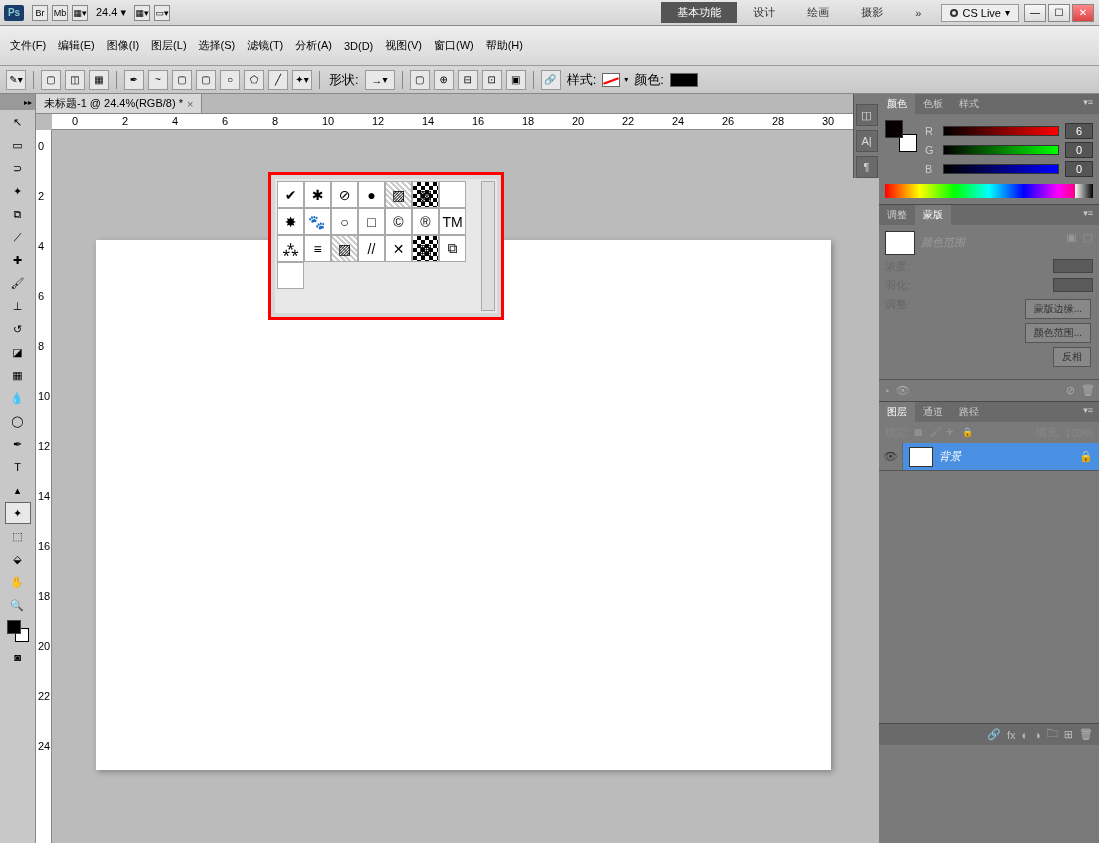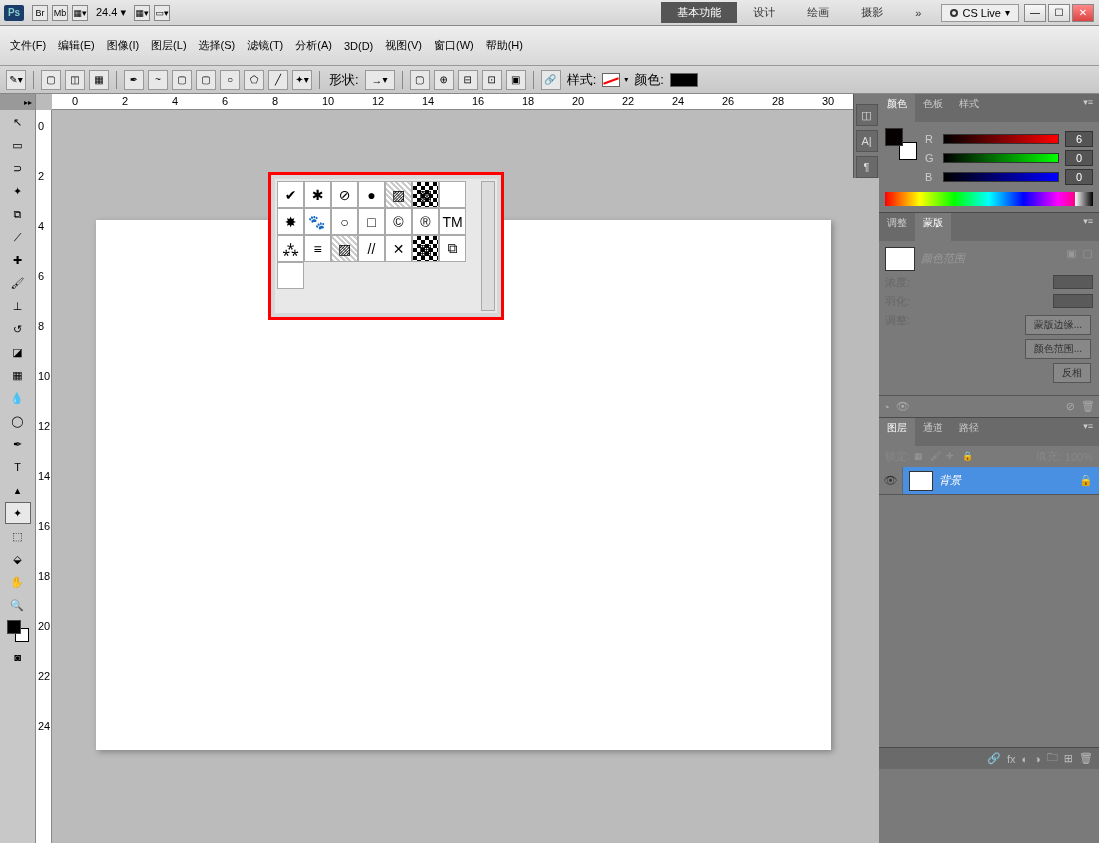--- a/index.html
+++ b/index.html
@@ -69,21 +69,21 @@
 .statusbar { height: 18px; background: #d8d8d8; border-top: 1px solid #888; display: flex; align-items: center; font-size: 10px; }
 .statusbar .zoom { width: 60px; padding: 0 4px; border-right: 1px solid #888; }
 .statusbar .docinfo { padding: 0 8px; }
 .statusbar .arrow { padding: 0 4px; cursor:pointer; }
 
 
 .panels { width: 220px; background: #7a7a7a; display: flex; flex-direction: column; position: relative; }
 .panel-strip { position:absolute; left:-26px; top:0; width:26px; background:#7a7a7a; display:flex; flex-direction:column; gap:4px; padding-top:10px; border-left:1px solid #555;}
 .strip-icon { width:22px; height:22px; background:#6a6a6a; margin:0 auto; display:flex; align-items:center; justify-content:center; color:#ddd; font-size:11px; border:1px solid #555;}
 .panel { border-bottom: 1px solid #4a4a4a; }
-.panel-tabs { height: 28px; background: #6a6a6a; display: flex; align-items: stretch; }
+.panel-tabs { height: 20px; background: #6a6a6a; display: flex; align-items: stretch; }
 .ptab { padding: 3px 8px; font-size: 10px; color: #ccc; cursor: pointer; }
 .ptab.active { background: #7a7a7a; color: #fff; }
 .ptab-menu { margin-left: auto; padding: 3px 6px; color: #ccc; cursor: pointer; font-size:9px; }
 .panel-body { padding: 6px; color: #ddd; font-size: 10px; }
 
 
 .color-row { display: flex; align-items: center; gap: 6px; margin: 3px 0; }
 .color-row .lbl { width: 12px; color: #ccc; }
 .color-slider { flex: 1; height: 10px; border: 1px solid #333; }
 .color-slider.r { background: linear-gradient(to right, #000, #f00); }
@@ -218,20 +218,26 @@
     <div class="tool">✋</div>
     <div class="tool">🔍</div>
     <div class="fg-bg">
         <div class="bg"></div>
         <div class="fg"></div>
       </div>
     <div class="tool">◙</div>
   </div>
 
   <div class="doc-area">
+    <div class="doc-tabs">
+      <div class="doc-tab">
+        <span>未标题-1 @ 24.4%(RGB/8) *</span>
+        <span class="x">×</span>
+      </div>
+    </div>
     <div class="ruler-h" id="rulerH">
         <span style="left: 20px;">0</span>
         <span style="left: 70px;">2</span>
         <span style="left: 120px;">4</span>
         <span style="left: 170px;">6</span>
         <span style="left: 220px;">8</span>
         <span style="left: 270px;">10</span>
         <span style="left: 320px;">12</span>
         <span style="left: 370px;">14</span>
         <span style="left: 420px;">16</span>

